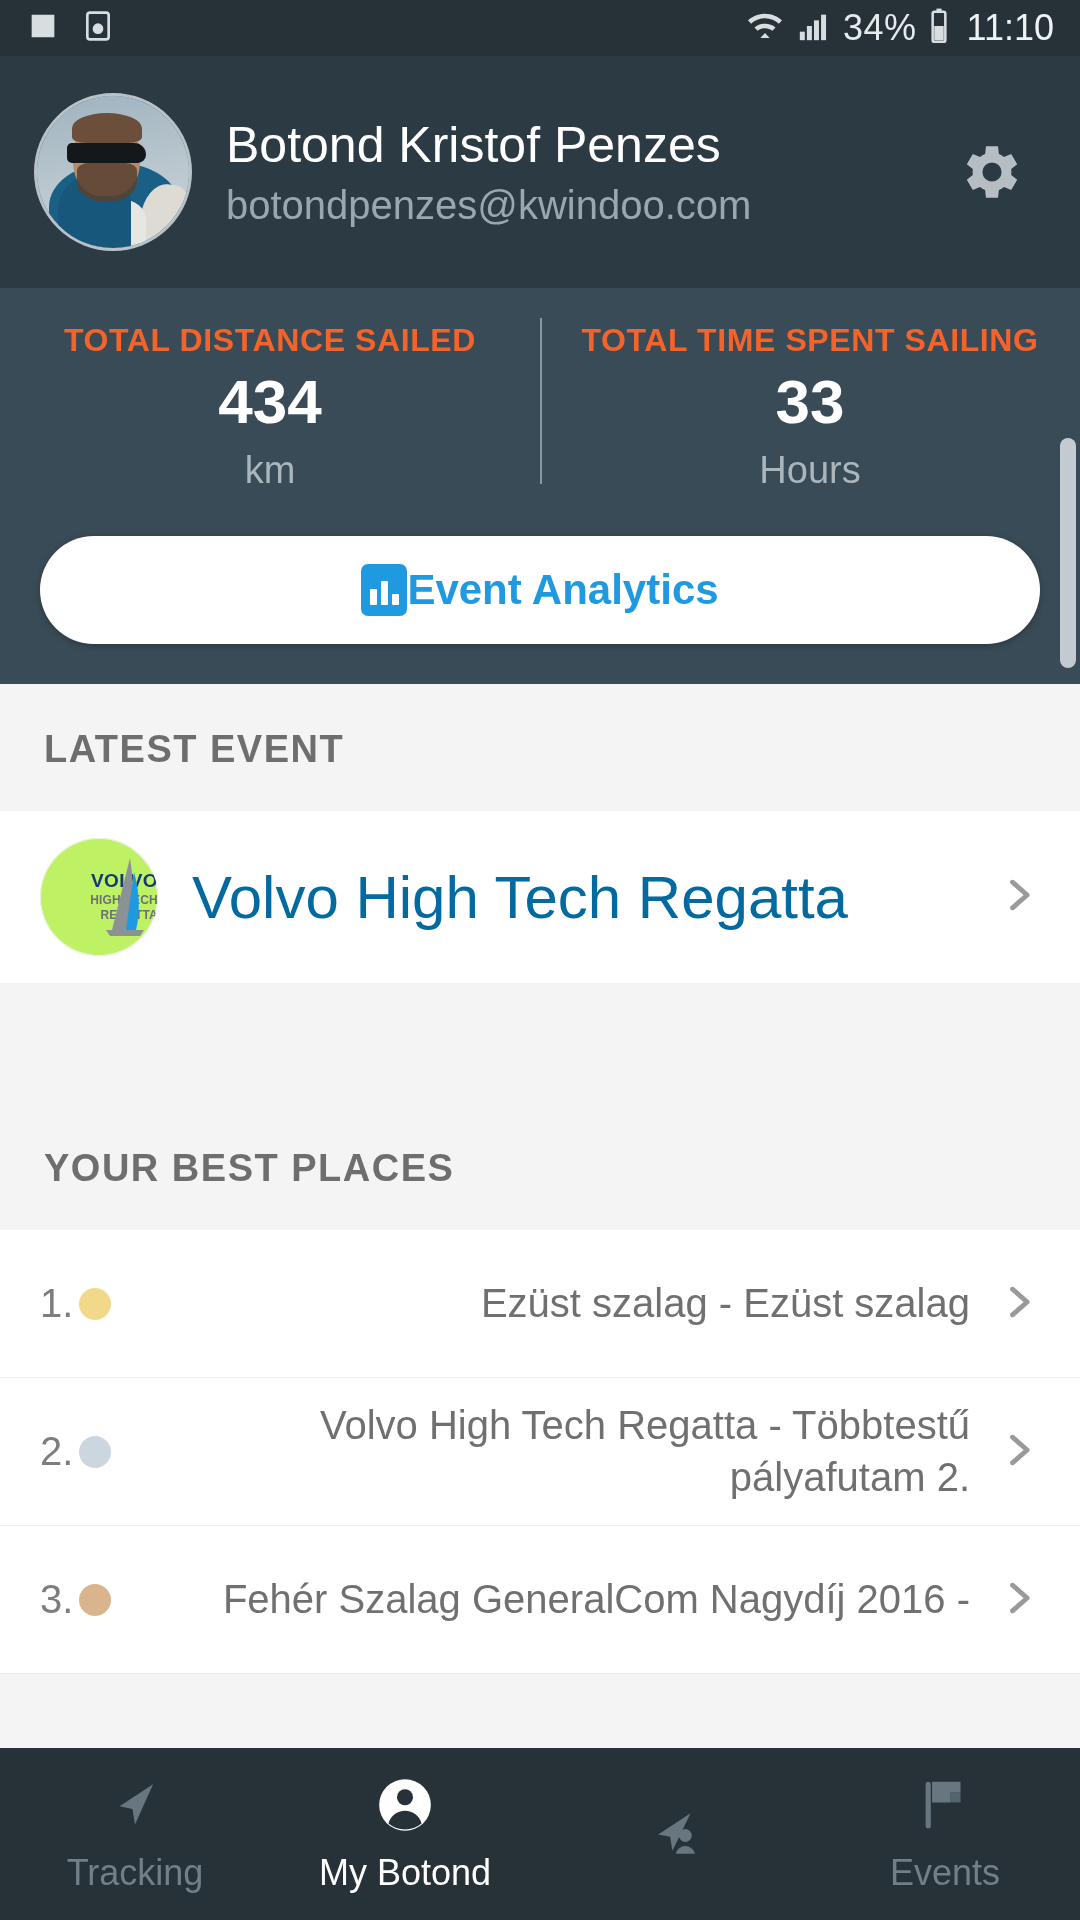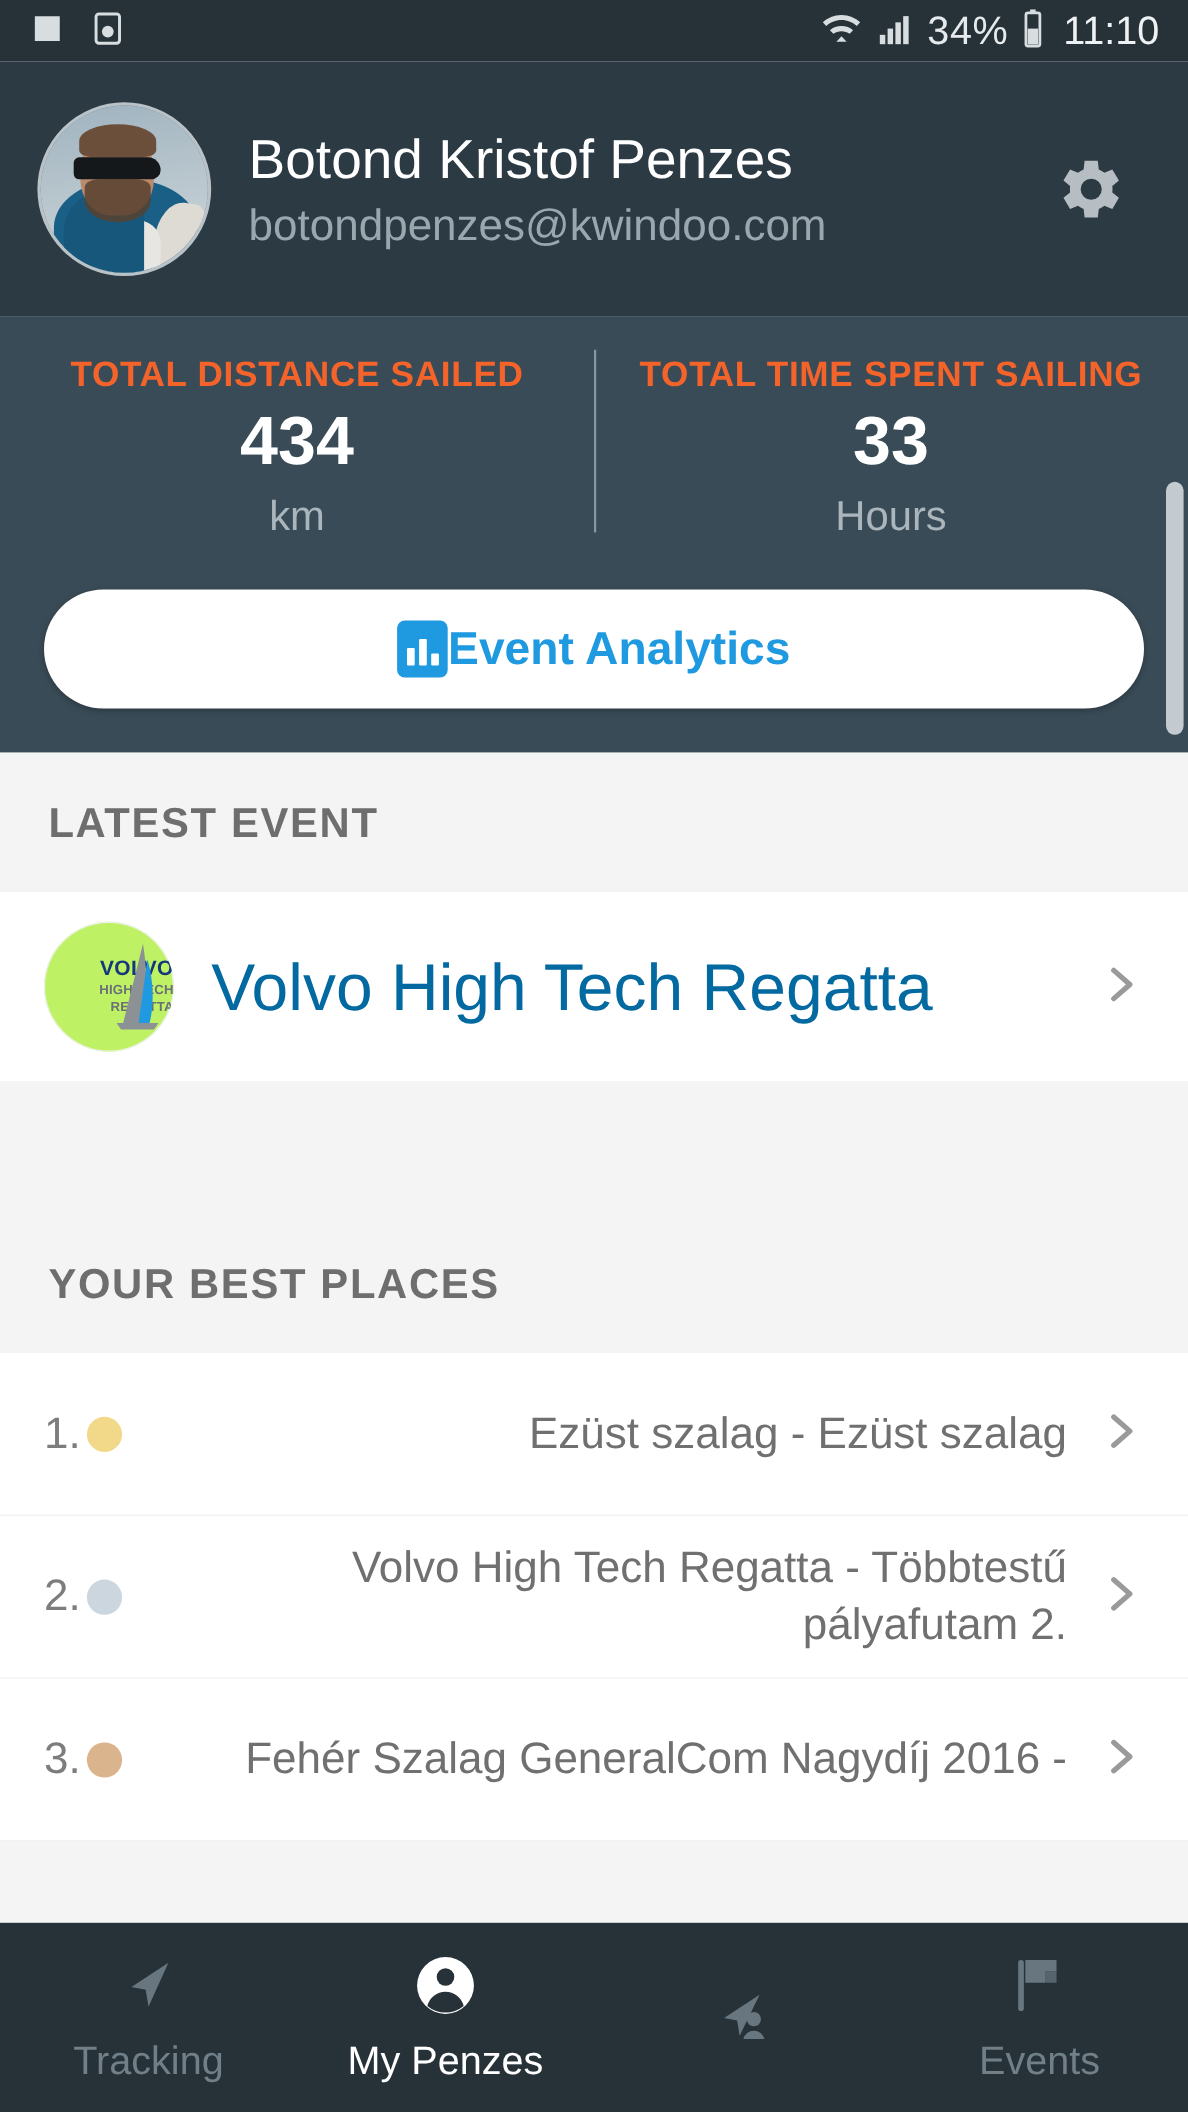--- a/index.html
+++ b/index.html
@@ -320,21 +320,21 @@
       <span class="navlabel">Tracking</span>
     </div>
     <div class="navitem active">
       <span class="navicon">
         <svg width="62" height="62" viewBox="0 0 24 24">
           <circle cx="12" cy="12" r="10" fill="#ffffff"></circle>
           <circle cx="12" cy="9" r="3.1" fill="#263238"></circle>
           <path d="M5.6 19.2a6.6 6.6 0 0 1 12.8 0 10 10 0 0 1-12.8 0z" fill="#263238"></path>
         </svg>
       </span>
-      <span class="navlabel">My Penzes</span>
+      <span class="navlabel">My Botond</span>
     </div>
     <div class="navitem">
       <span class="navicon">
         <svg width="62" height="62" viewBox="0 0 24 24" fill="#67767f">
           <path d="M18 4 5.5 12.2l4.6.9.9 5.4L18 4z"></path>
           <circle cx="16" cy="12.6" r="2.5"></circle>
           <path d="M12.3 19.6a3.8 3.8 0 0 1 7.4 0z"></path>
         </svg>
       </span>
     </div>

